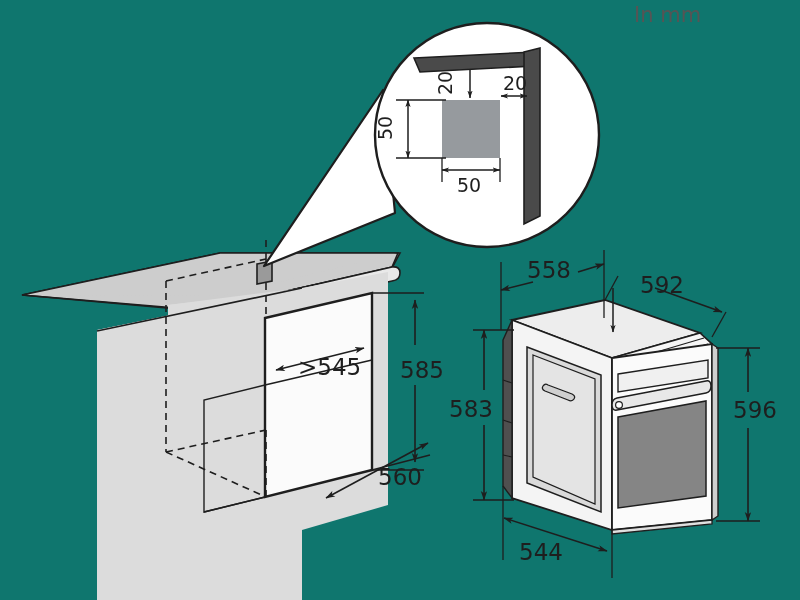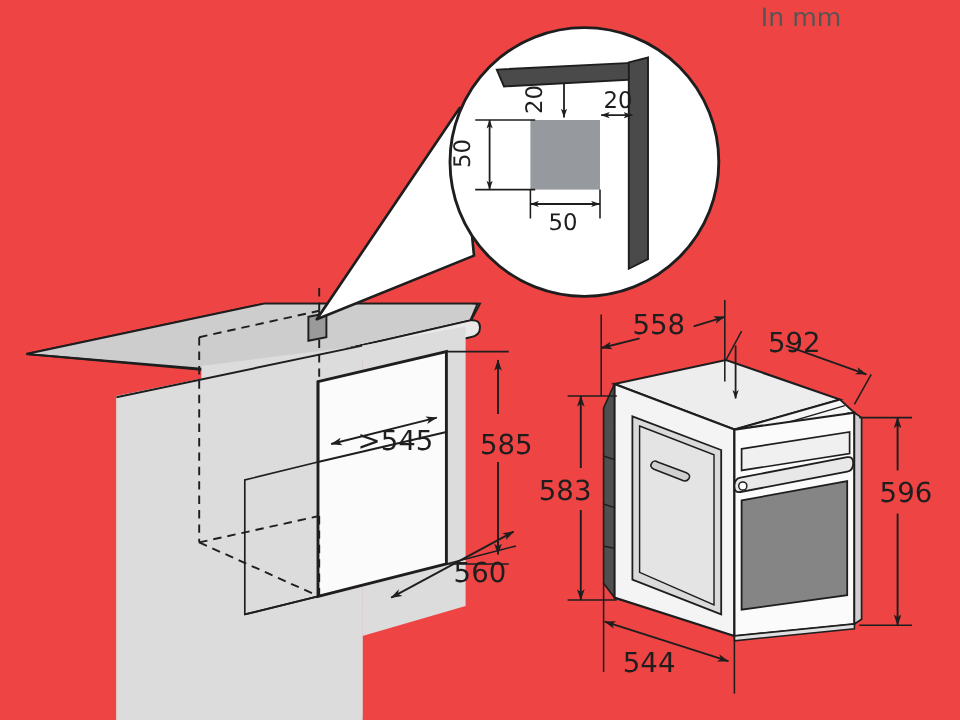--- a/index.html
+++ b/index.html
@@ -10,21 +10,21 @@
   body {
     width: 800px;
     height: 600px;
     overflow: hidden;
     font-family: "DejaVu Sans", sans-serif;
   }
   #stage {
     position: relative;
     width: 800px;
     height: 600px;
-    background: #ef4444;
+    background: #0f766e;
   }
   #stage svg {
     position: absolute;
     top: 0;
     left: 0;
   }
   text {
     font-family: "DejaVu Sans", sans-serif;
     fill: #3a3a3a;
   }

